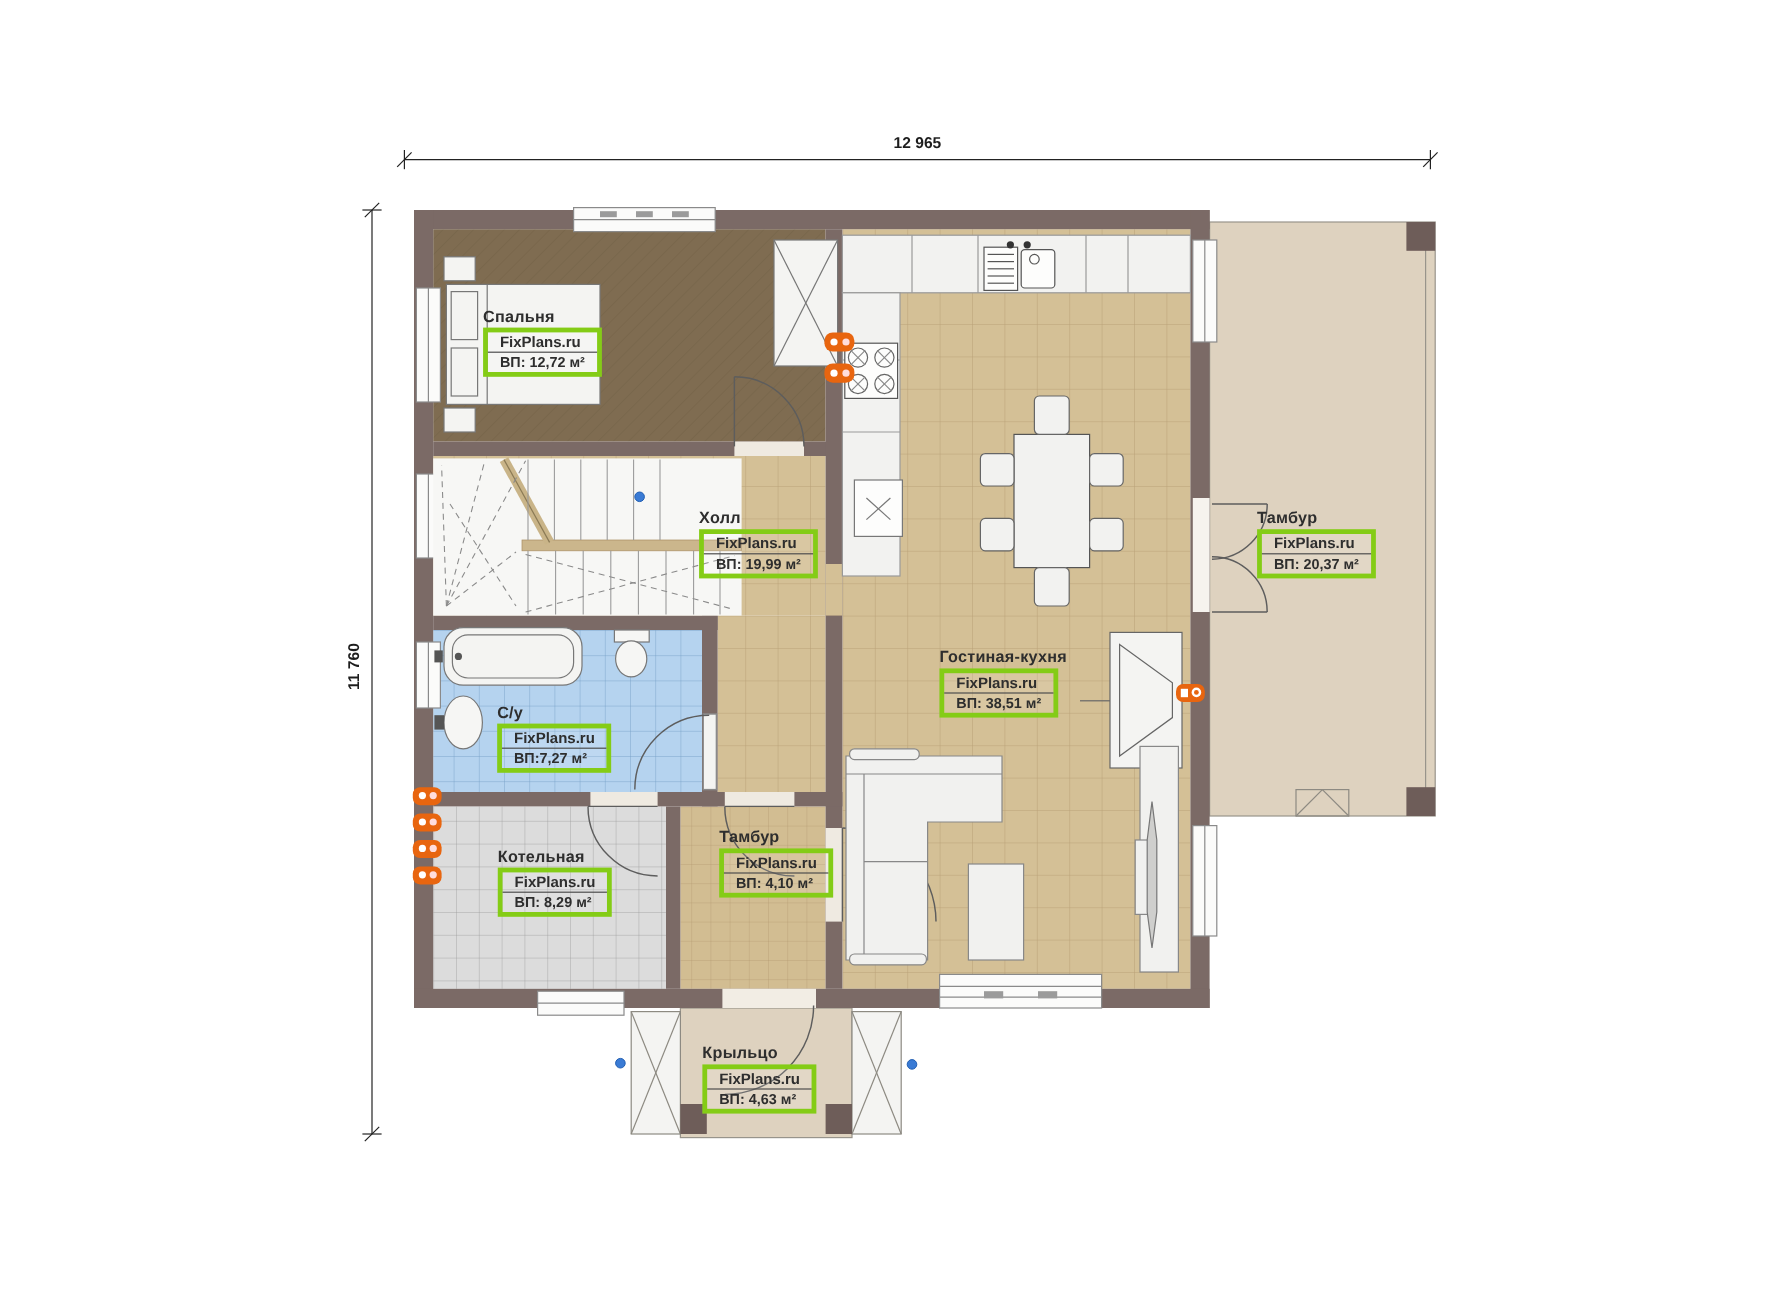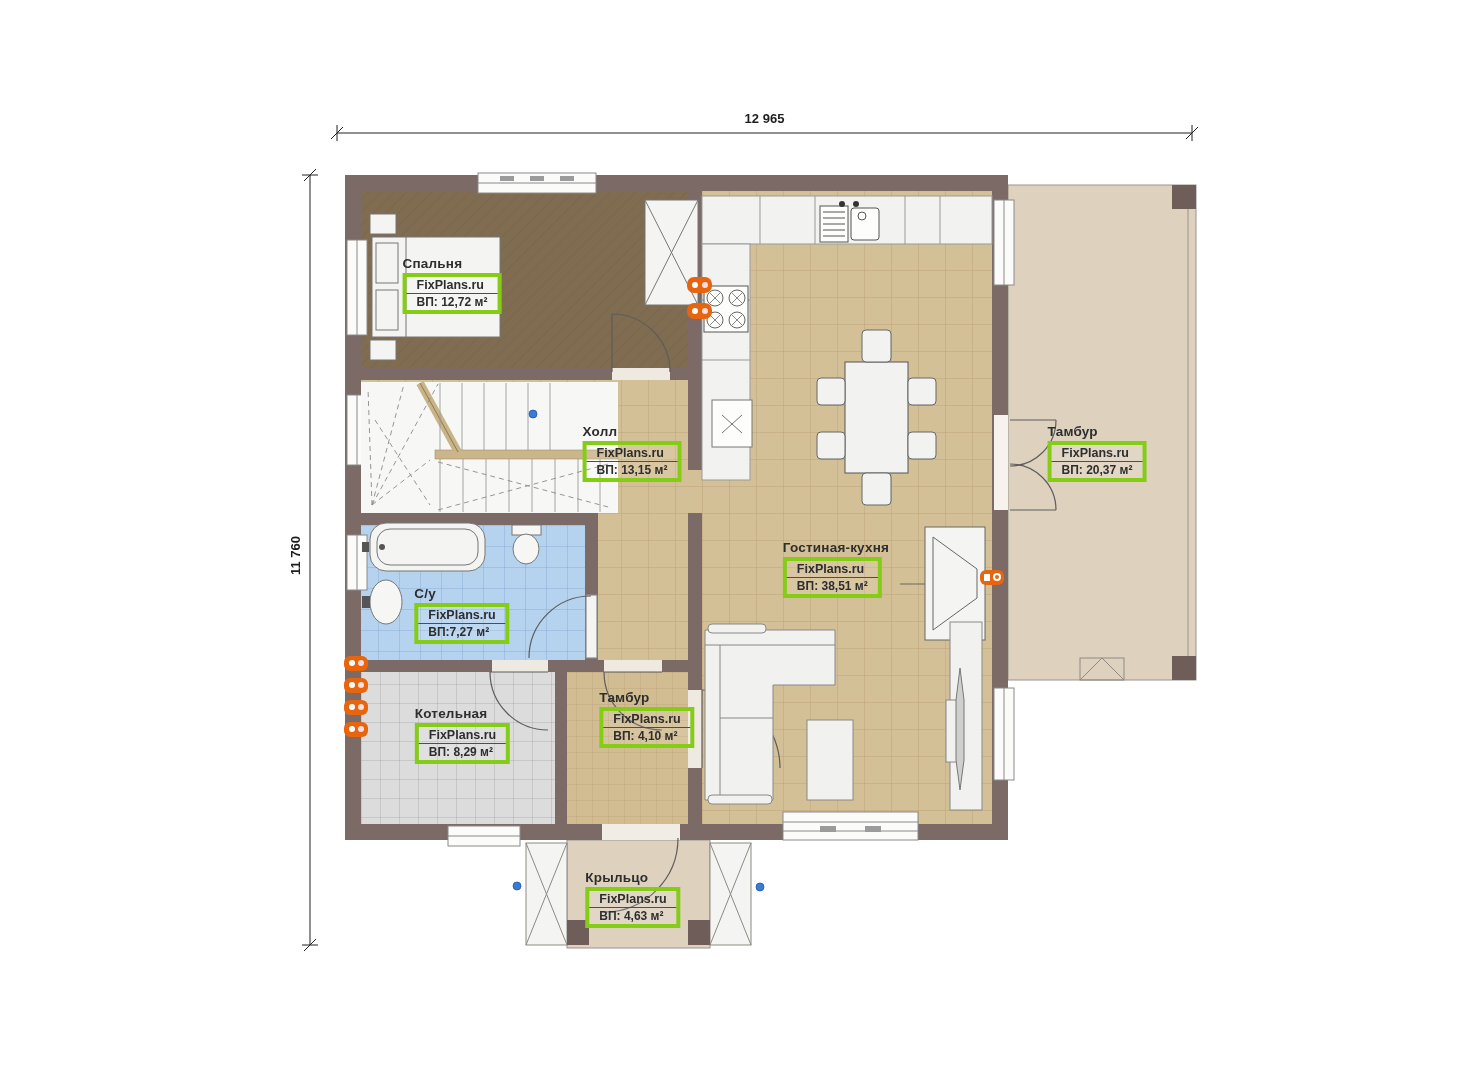--- a/index.html
+++ b/index.html
@@ -39,21 +39,21 @@
     <div class="room-box">
       <div class="room-brand">FixPlans.ru</div>
       <div class="room-area">ВП: 12,72 м²</div>
     </div>
   </div>
 
   <div class="room-label" style="left:632px;top:408px;margin-top:16px;">
     <div class="room-name">Холл</div>
     <div class="room-box">
       <div class="room-brand">FixPlans.ru</div>
-      <div class="room-area">ВП: 13,15 м²</div>
+      <div class="room-area">ВП: 19,99 м²</div>
     </div>
   </div>
 
   <div class="room-label" style="left:462px;top:586px;">
     <div class="room-name">С/у</div>
     <div class="room-box">
       <div class="room-brand">FixPlans.ru</div>
       <div class="room-area">ВП:7,27 м²</div>
     </div>
   </div>

